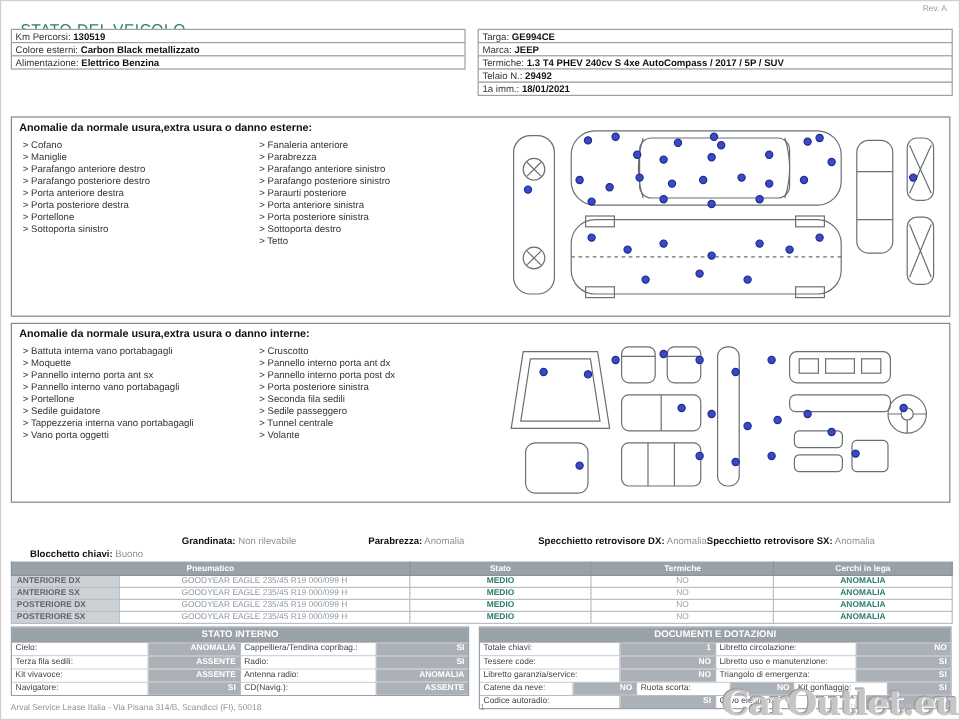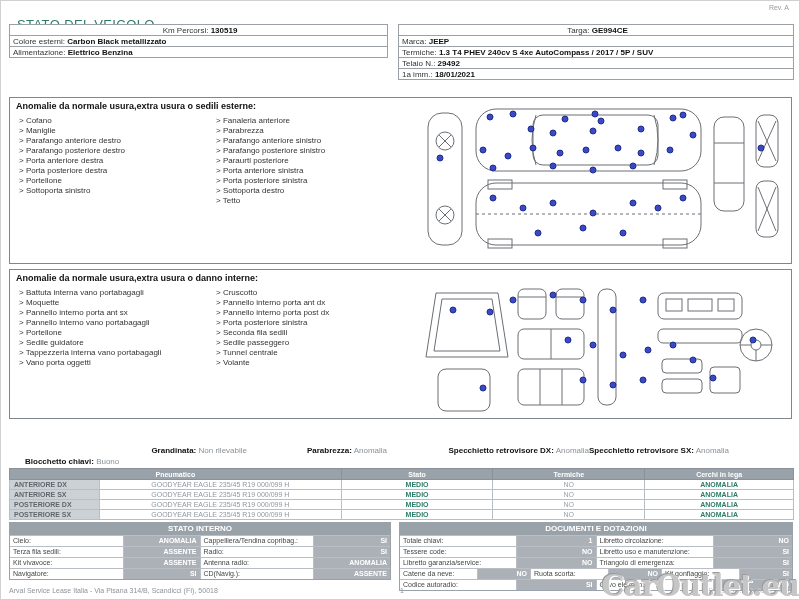--- a/index.html
+++ b/index.html
@@ -20,21 +20,21 @@
   .title{position:absolute;left:16px;top:5px;font-size:13px;font-weight:normal;
     color:var(--accent);letter-spacing:0.4px;margin-top:11px;}
   .rev{position:absolute;right:10px;top:3px;font-size:7px;color:#999;}
 
   
   .info-block{position:absolute;top:23px;}
   #info-left{left:8px;width:379px;}
   #info-right{left:397px;width:396px;}
   .info-row{height:12px;line-height:11px;border:1px solid #9aa0a6;margin-top:-1px;
     padding-left:3px;font-size:8px;white-space:nowrap;overflow:hidden;background:#fff;}
-  .info-row:first-child{margin-top:0;text-align:center;}
+  .info-row:first-child{margin-top:0;}
   .lbl{font-weight:normal;color:#333;}
   .val{font-weight:bold;color:#111;}
 
   
   .section{position:absolute;left:8px;width:783px;border:1px solid #7f868c;background:#fff;}
   #section-ext{top:96px;height:167px;}
   #section-int{top:268px;height:150px;}
   .section-title{position:absolute;left:6px;top:3px;font-size:9px;font-weight:bold;color:#111;}
   .dmg-list{position:absolute;margin:0;padding:0;list-style:none;font-size:8px;
     line-height:10px;color:#333;}
@@ -112,21 +112,21 @@
     </div>
   <div class="info-block" id="info-right">
       <div class="info-row"><span class="lbl">Targa:</span> <span class="val">GE994CE</span></div>
       <div class="info-row"><span class="lbl">Marca:</span> <span class="val">JEEP</span></div>
       <div class="info-row"><span class="lbl">Termiche:</span> <span class="val">1.3 T4 PHEV 240cv S 4xe AutoCompass / 2017 / 5P / SUV</span></div>
       <div class="info-row"><span class="lbl">Telaio N.:</span> <span class="val">29492</span></div>
       <div class="info-row"><span class="lbl">1a imm.:</span> <span class="val">18/01/2021</span></div>
     </div>
 
   <div class="section" id="section-ext">
-    <div class="section-title">Anomalie da normale usura,extra usura o sedili esterne:</div>
+    <div class="section-title">Anomalie da normale usura,extra usura o danno esterne:</div>
     <ul class="dmg-list" id="ext-c1">
         <li>&gt;  Cofano</li>
         <li>&gt;  Maniglie</li>
         <li>&gt;  Parafango anteriore destro</li>
         <li>&gt;  Parafango posteriore destro</li>
         <li>&gt;  Porta anteriore destra</li>
         <li>&gt;  Porta posteriore destra</li>
         <li>&gt;  Portellone</li>
         <li>&gt;  Sottoporta sinistro</li>
       </ul>

